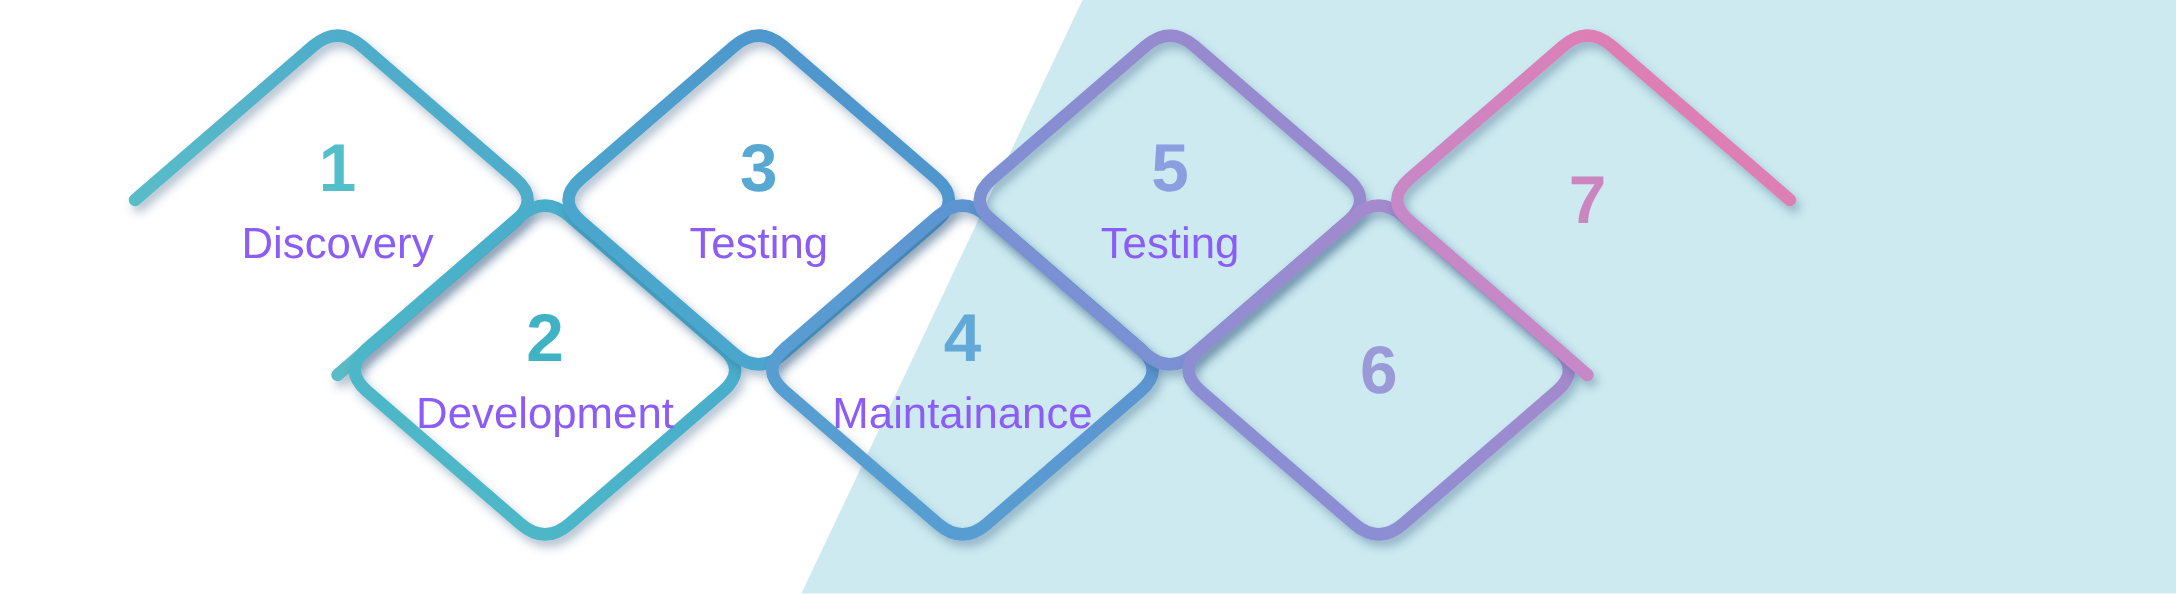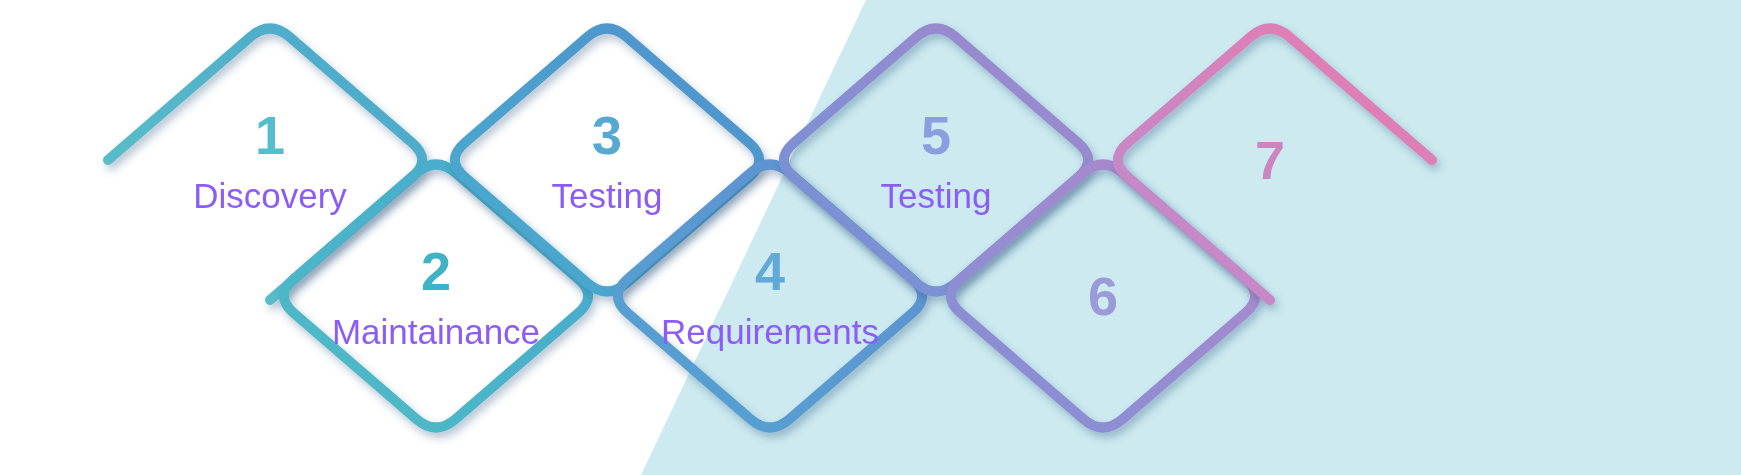--- a/index.html
+++ b/index.html
@@ -117,29 +117,29 @@
       </g>
   </svg>
 
   <div class="labels-layer">
     <div class="step-node" style="left:270px; top:160px;">
       <div class="step-number" style="color:#53bfca;">1</div>
       <div class="step-label">Discovery</div>
     </div>
     <div class="step-node" style="left:436px; top:296px;">
       <div class="step-number" style="color:#3fb3c4;">2</div>
-      <div class="step-label">Maintainance</div>
+      <div class="step-label">Development</div>
     </div>
     <div class="step-node" style="left:607px; top:160px;">
       <div class="step-number" style="color:#57a9d2;">3</div>
       <div class="step-label">Testing</div>
     </div>
     <div class="step-node" style="left:770px; top:296px;">
       <div class="step-number" style="color:#62a9d8;">4</div>
-      <div class="step-label">Requirements</div>
+      <div class="step-label">Maintainance</div>
     </div>
     <div class="step-node" style="left:936px; top:160px;">
       <div class="step-number" style="color:#8b9ee0;">5</div>
       <div class="step-label">Testing</div>
     </div>
     <div class="step-node" style="left:1103px; top:296px;">
       <div class="step-number" style="color:#9b9ad9;">6</div>
     </div>
     <div class="step-node" style="left:1270px; top:160px;">
       <div class="step-number" style="color:#cb86c0;">7</div>

